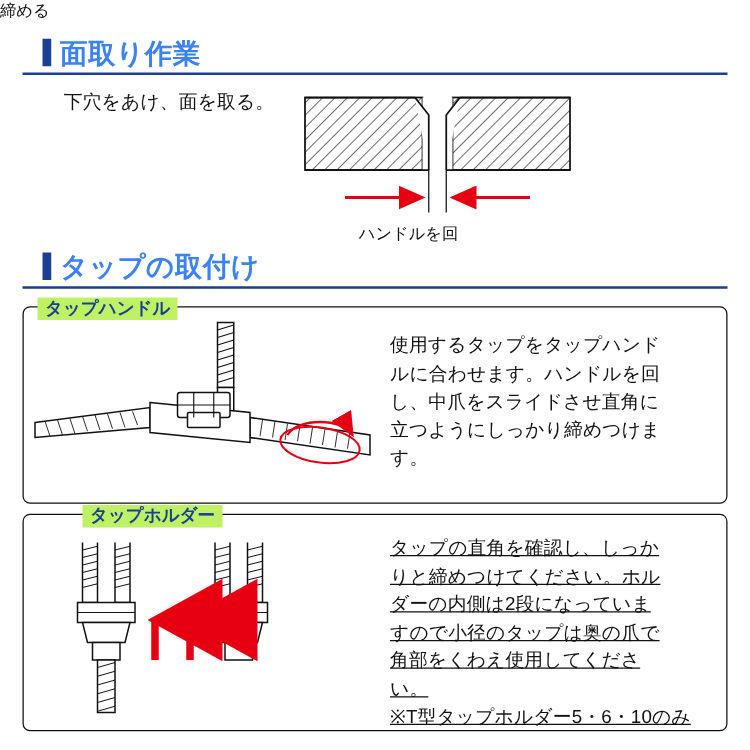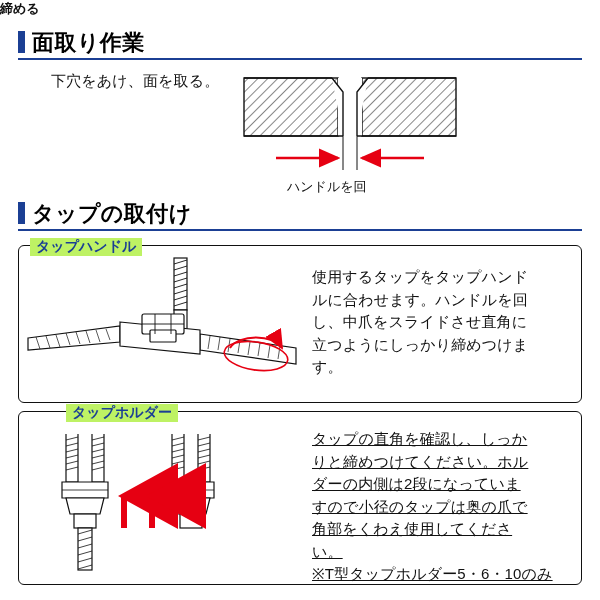--- a/index.html
+++ b/index.html
@@ -20,22 +20,23 @@
     width: 600px;
     height: 600px;
     box-sizing: border-box;
     padding: 0;
   }
 
   
   .sec-head {
     position: absolute;
     font-weight: bold;
-    color: #000000;
+    color: #3b82f6;
     letter-spacing: 0.02em;
+    margin-left: 16px;
   }
   .sec-head .bar {
     display: inline-block;
     width: 7px;
     height: 22px;
     background: #1b3f94;
     vertical-align: -3px;
     margin-right: 7px;
   }
   #sec1-head {
@@ -147,21 +148,21 @@
   #holder-fig {
     left: 26px;
     top: 424px;
     width: 280px;
     height: 155px;
   }
   #tighten-label {
     left: 239px;
     top: 327px;
     font-size: 13px;
-    font-weight: bold;
+    font-weight: normal;
     color: #111;
   }
 </style>
 </head>
 <body>
 
 <div class="page">
 
   <div class="sec-head" id="sec1-head"><span class="bar"></span><span>面取り作業</span></div>
   <div class="sec-underline" id="sec1-underline"></div>

